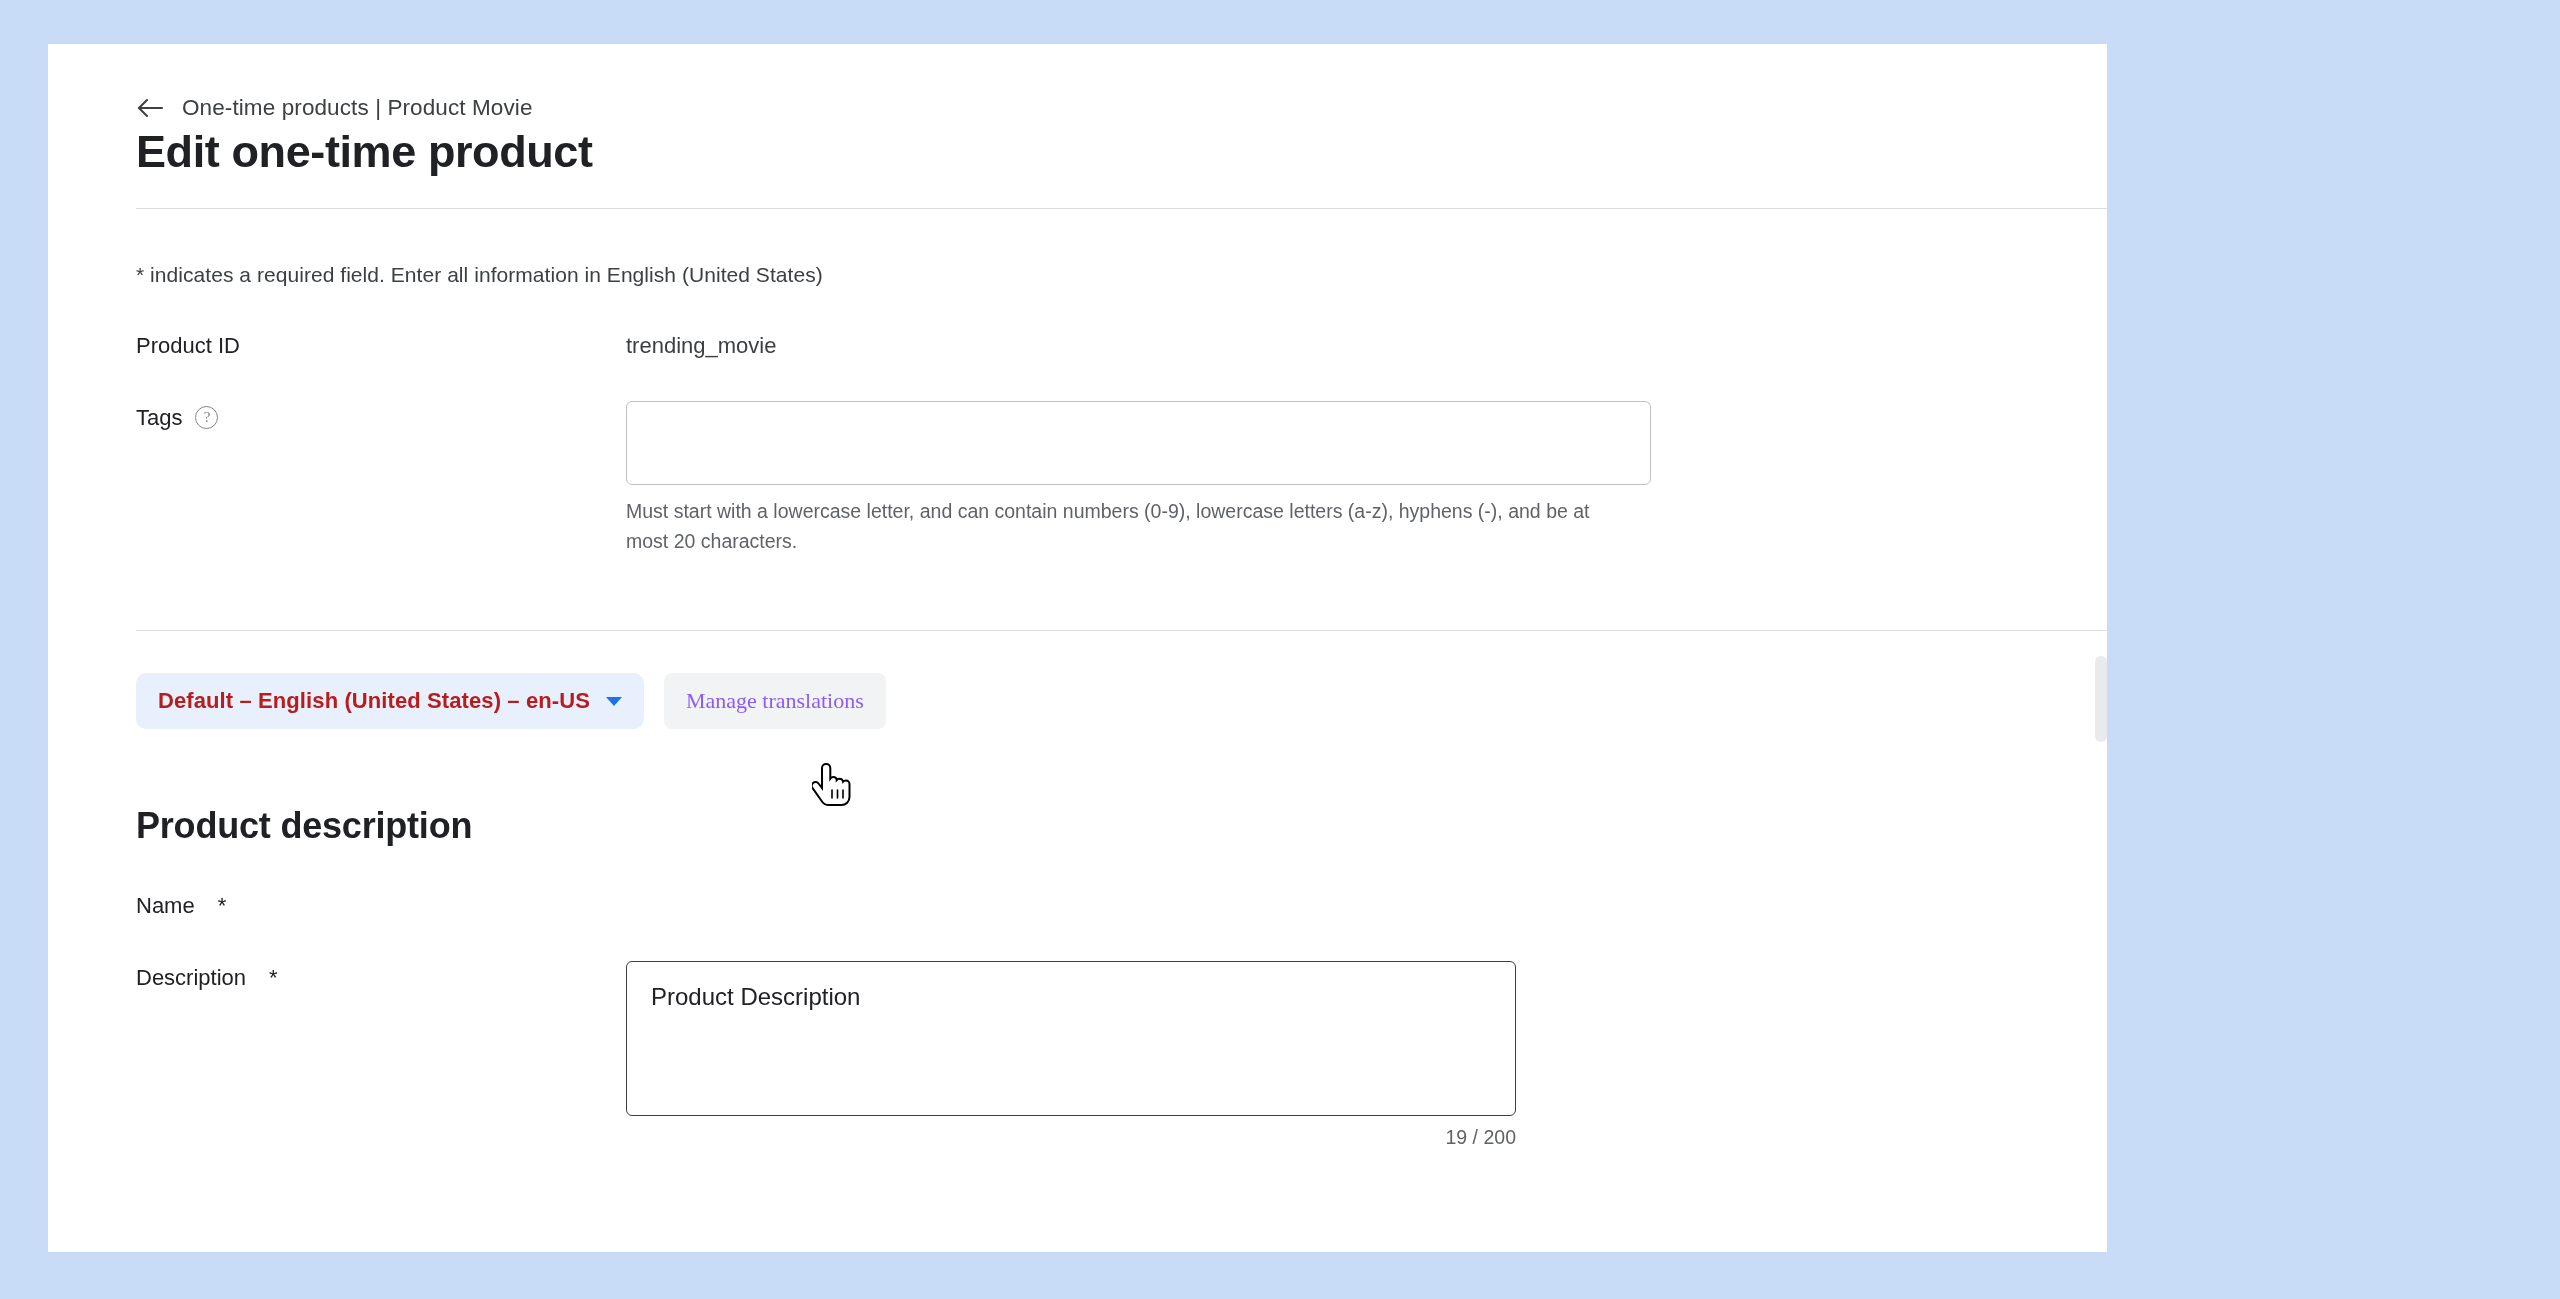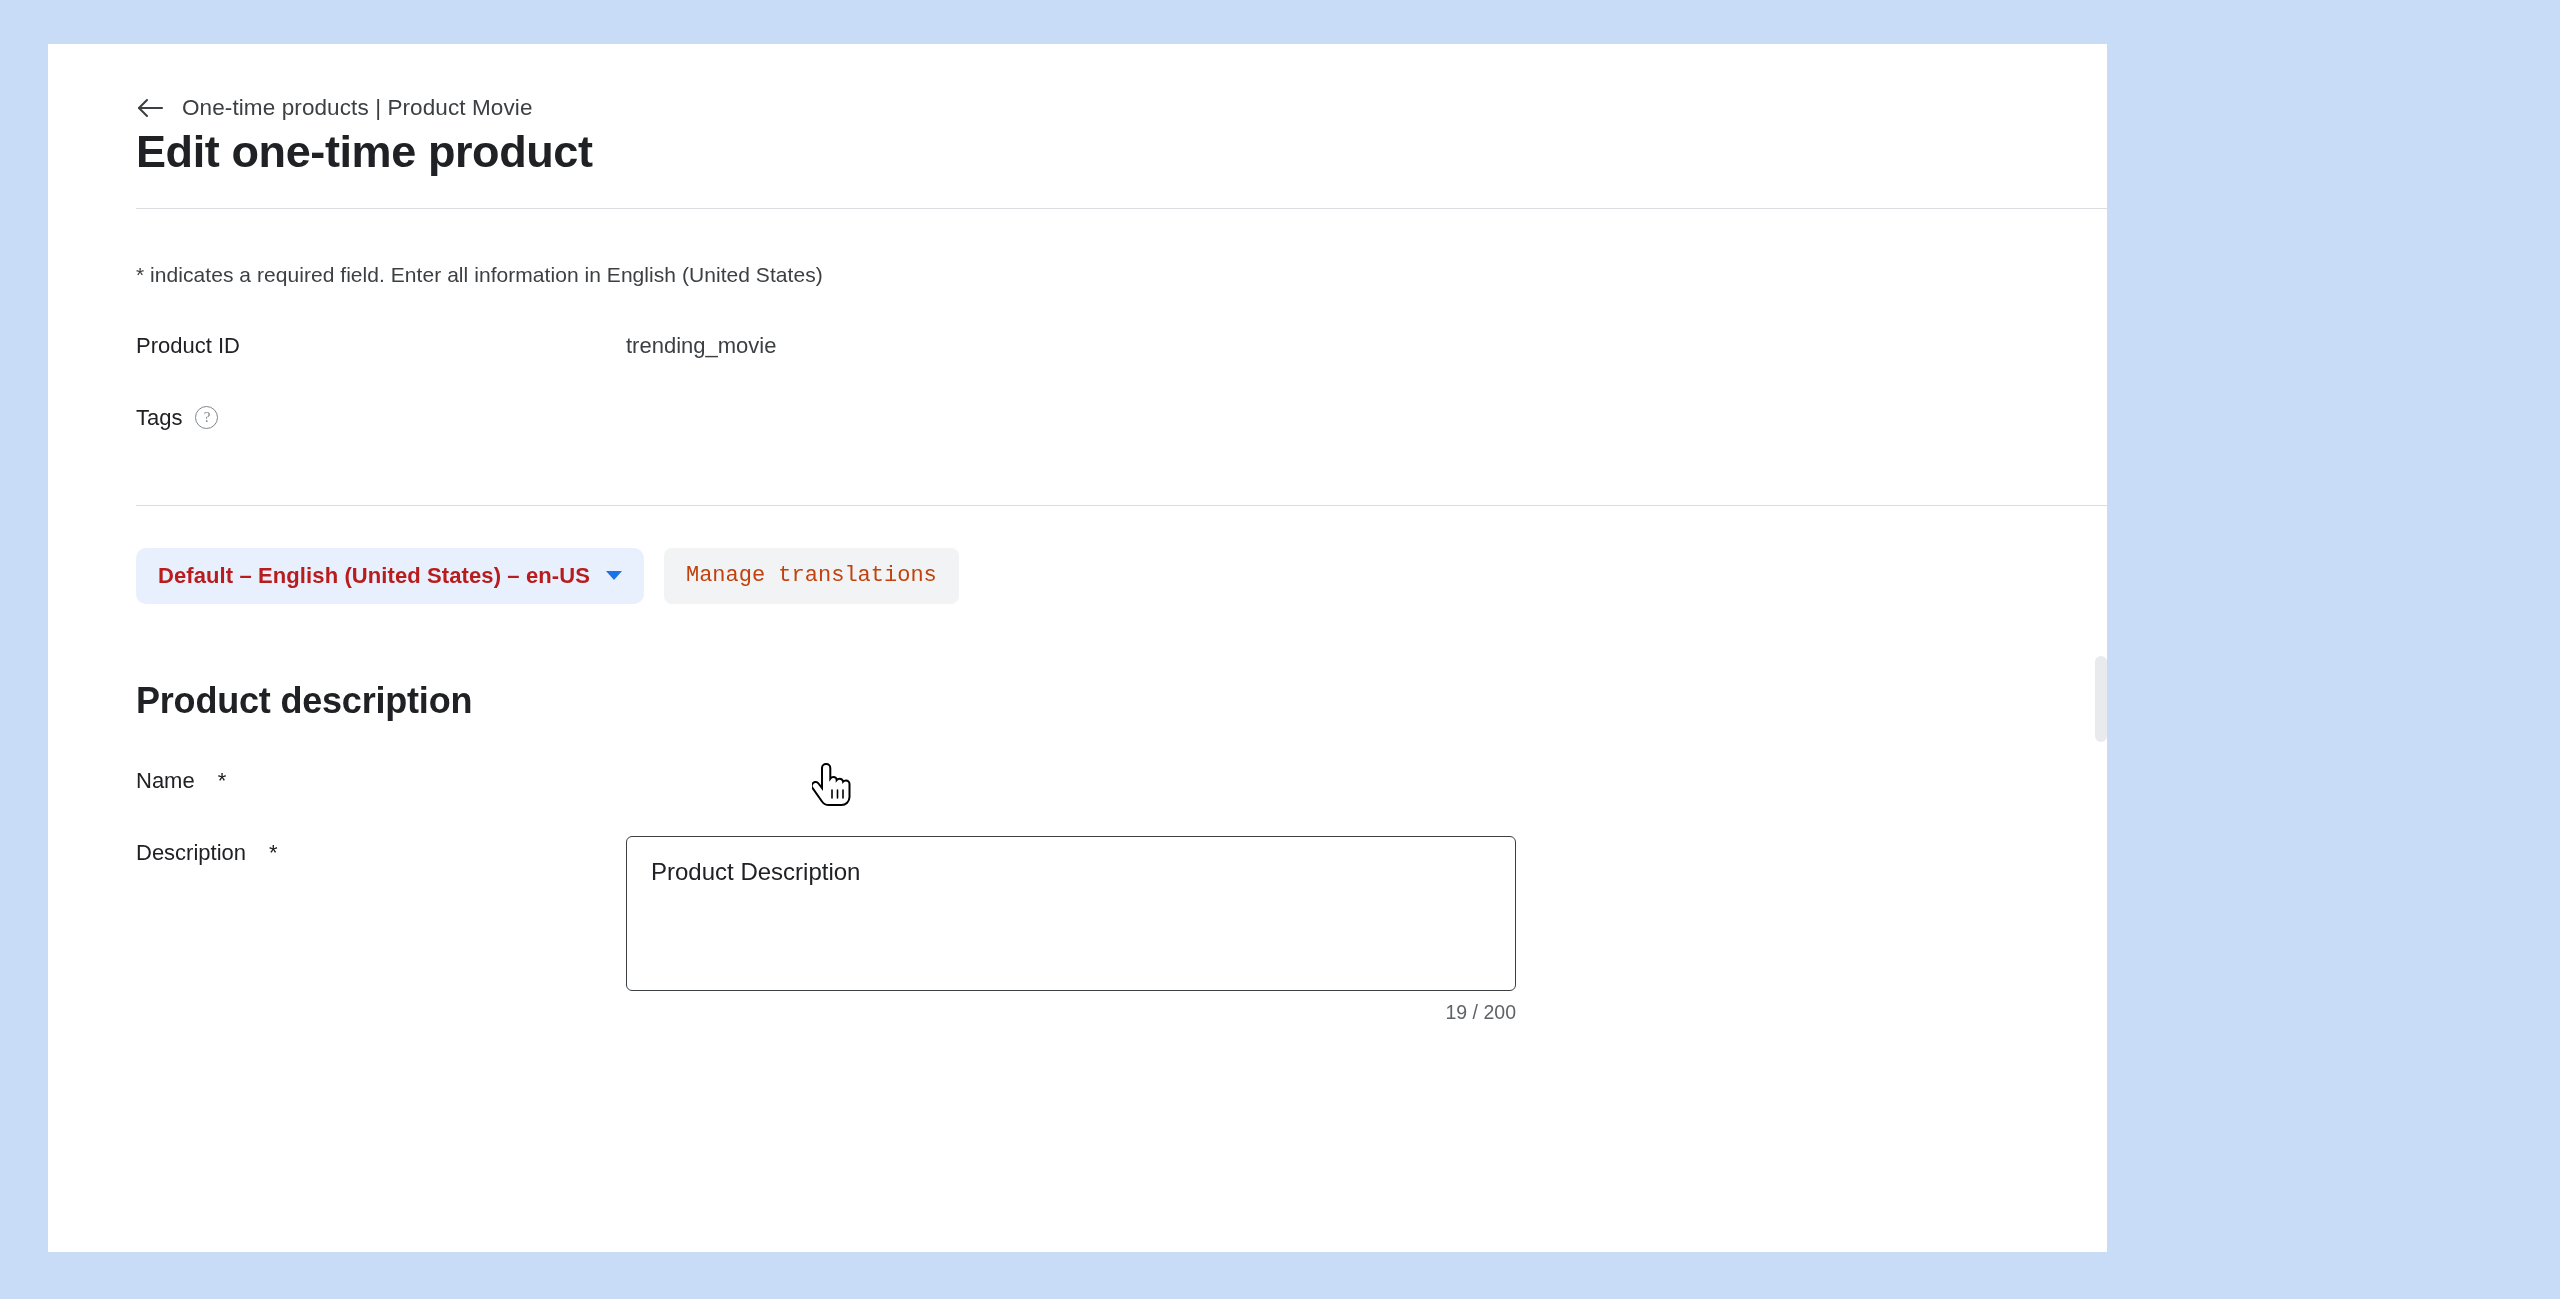--- a/index.html
+++ b/index.html
@@ -174,23 +174,23 @@
     border-right: 8px solid transparent;
     border-top: 9px solid #1a73e8;
   }
   .manage-btn {
     height: 56px;
     background: #f1f3f4;
     border: none;
     border-radius: 8px;
     padding: 0 22px;
     font-size: 22px;
-    color: #c2410c;
-    cursor: pointer;
-    font-family: Liberation Mono, monospace;
+    color: #8b5cf6;
+    cursor: pointer;
+    font-family: Liberation Serif, serif;
   }
 
   
   .cursor {
     position: absolute;
     left: 812px;
     top: 762px;
     width: 46px;
     height: 52px;
     pointer-events: none;
@@ -305,20 +305,24 @@
       <div class="form-row">
         <div class="form-label">Product ID</div>
         <div class="plain-value">trending_movie</div>
       </div>
 
       <div class="form-row">
         <div class="form-label">
           <span>Tags</span>
           <span class="help-icon">?</span>
         </div>
+        <div class="field-col">
+          <input class="text-input" type="text" value="" style="">
+          <div class="helper-text">Must start with a lowercase letter, and can contain numbers (0-9), lowercase letters (a-z), hyphens (-), and be at most 20 characters.</div>
+        </div>
       </div>
 
       <div class="divider2"></div>
 
       <div class="lang-row">
         <div class="lang-chip">
           <span>Default – English (United States) – en-US</span>
           <span class="caret-down"></span>
         </div>
         <button class="manage-btn">Manage translations</button>

